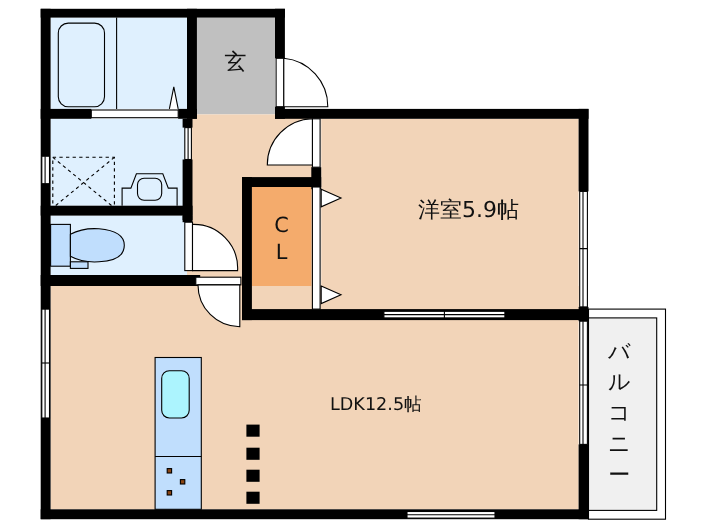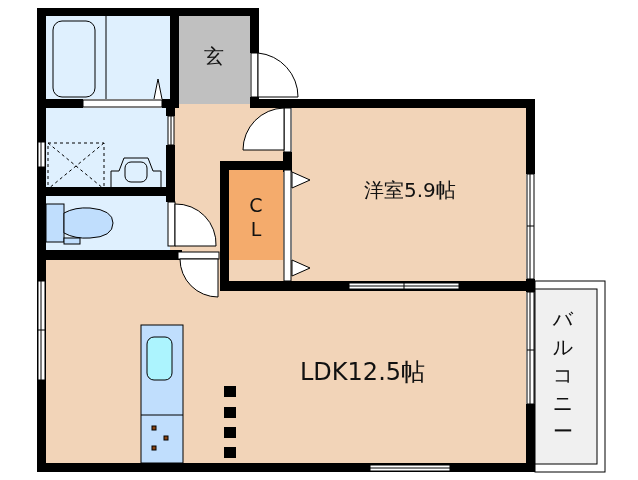--- a/index.html
+++ b/index.html
@@ -2,22 +2,22 @@
 <html><head>
 <meta charset="utf-8">
 <style>
   html,body{margin:0;padding:0;background:#ffffff;}
   body{width:638px;height:480px;position:relative;overflow:hidden;font-family:"DejaVu Sans","Liberation Sans",sans-serif;}
   #plan{position:absolute;left:0;top:0;width:638px;height:480px;}
   .lbl{position:absolute;color:#111;white-space:nowrap;line-height:1;}
   .lbl-entry{left:204px;top:46px;font-size:20px;}
   .lbl-cl{left:246px;top:196px;font-size:19px;text-align:center;width:20px;}
   .lbl-cl span{display:block;margin-bottom:5px;}
-  .lbl-bed{left:364px;top:180px;font-size:20px;}
-  .lbl-ldk{left:300px;top:360px;font-size:24px;}
+  .lbl-bed{left:380px;top:180px;font-size:20px;}
+  .lbl-ldk{left:300px;top:360px;font-size:16px;}
   .lbl-balc{left:548px;top:305px;font-size:20px;width:30px;text-align:center;}
   .lbl-balc span{display:block;height:28px;line-height:28px;}
 </style>
 </head>
 <body>
 
 <div id="plan">
 <svg width="638" height="480" viewBox="0 0 638 480" xmlns="http://www.w3.org/2000/svg">
 
   <g>

